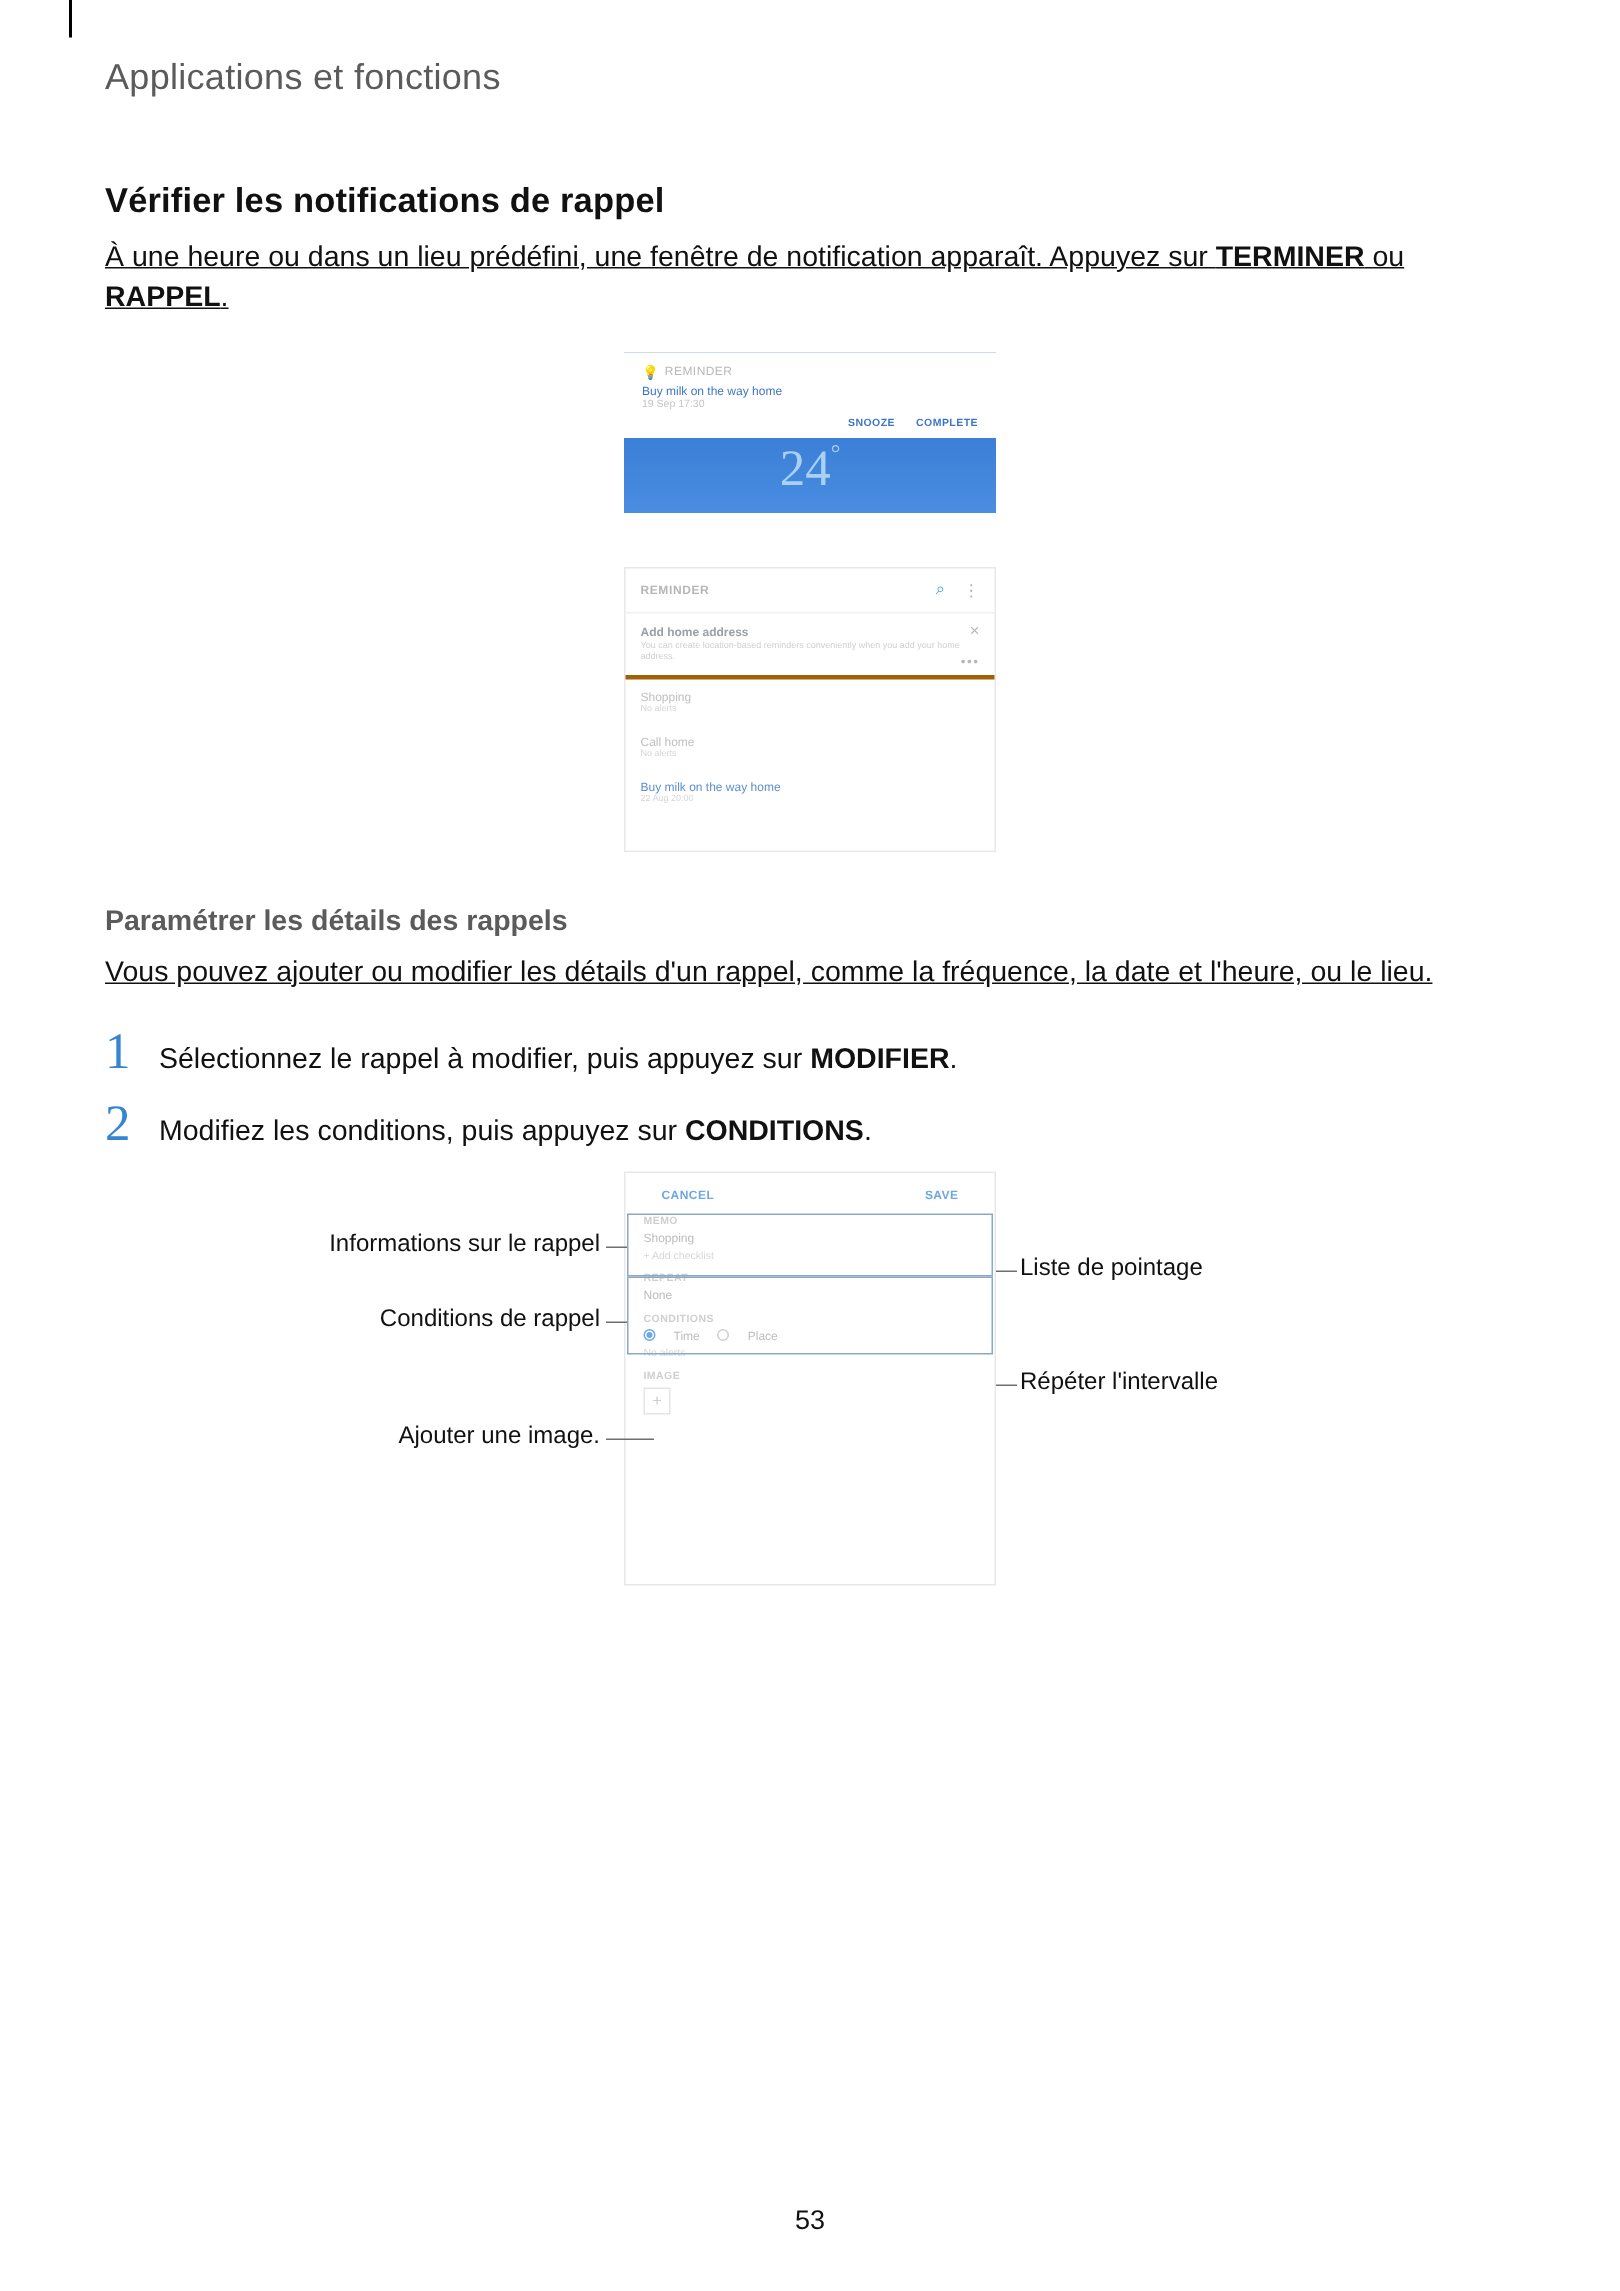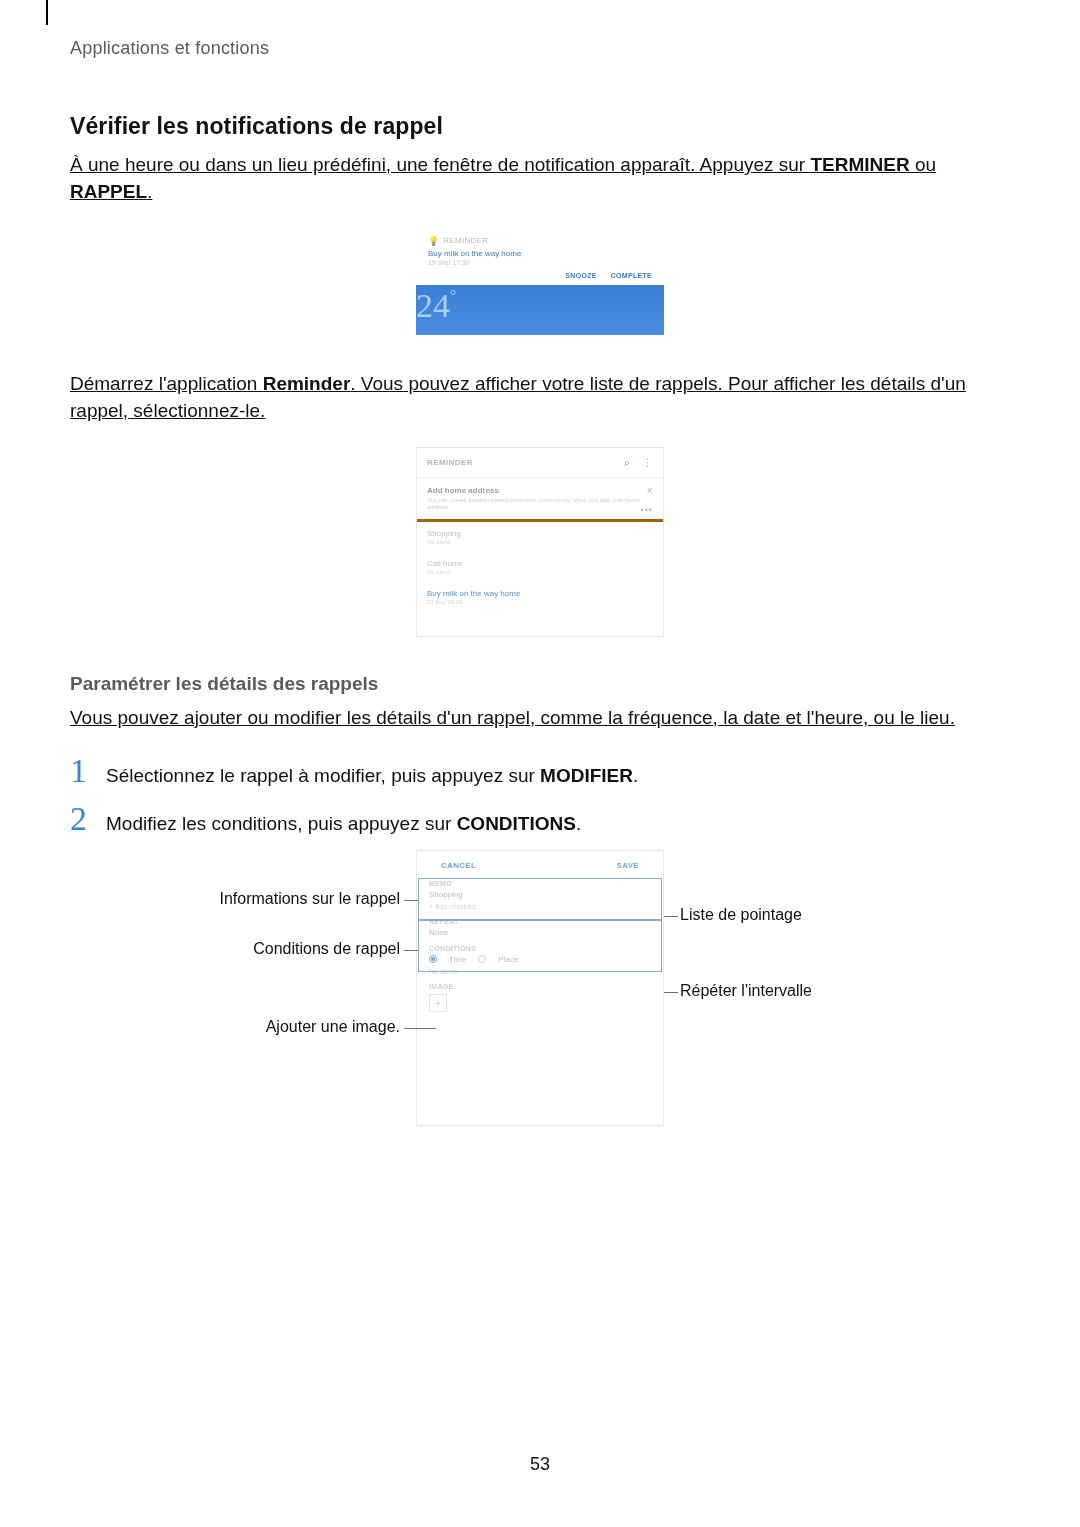--- a/index.html
+++ b/index.html
@@ -16,21 +16,21 @@
     left: 46px;
     top: 0;
     width: 2px;
     height: 25px;
     background: #000;
   }
   .page {
     padding: 38px 70px 0 70px;
   }
   .breadcrumb {
-    font-size: 18px;
+    font-size: 24px;
     color: #5b5b5b;
     margin-bottom: 54px;
     letter-spacing: 0.2px;
     font-weight: 400;
   }
   h2.section {
     font-size: 23px;
     font-weight: 700;
     color: #111;
     margin-bottom: 12px;
@@ -65,21 +65,21 @@
     width: 36px;
     line-height: 1;
   }
   .step-text {
     font-size: 19px;
     line-height: 1.42;
     padding-top: 6px;
   }
   .page-number {
     position: absolute;
-    bottom: 52px;
+    bottom: 36px;
     left: 0; right: 0;
     text-align: center;
     font-size: 18px;
   }
 
   
   .mock1-wrap { display:flex; justify-content:center; margin-bottom: 36px; }
   .mock1 {
     width: 248px;
     background: linear-gradient(180deg, #2971c9 0%, #4a8de2 100%);
@@ -90,21 +90,21 @@
     margin: 0;
     padding: 8px 12px 6px 12px;
   }
   .mock1-row1 { display:flex; align-items:center; gap:4px; }
   .mock1-bulb { font-size:9px; color:#eab24b; }
   .mock1-app  { font-size:8px; color:#b8b8b8; letter-spacing:0.3px; }
   .mock1-title { font-size:8px; color:#3e76c6; margin-top:3px; }
   .mock1-time  { font-size:7px; color:#c6c6c6; margin-top:1px; }
   .mock1-actions { display:flex; justify-content:flex-end; gap:14px; margin-top:6px; }
   .mock1-actions span { font-size:7px; font-weight:700; color:#3e76c6; letter-spacing:0.3px; }
-  .mock1-temp { text-align:left; color:#a9d0f5; font-size:34px; font-family:Georgia,serif; font-weight:400; padding:2px 0 6px; }
+  .mock1-temp { text-align:center; color:#a9d0f5; font-size:34px; font-family:Georgia,serif; font-weight:400; padding:2px 0 6px; }
   .mock1-deg { font-size:16px; vertical-align: top; }
 
   
   .mock2-wrap { display:flex; justify-content:center; margin-bottom: 8px; }
   .mock2 {
     width: 248px; height: 190px;
     border: 1px solid #e8e8e8;
     background: #fff;
     font-size: 8px;
     color: #b6b6b6;
@@ -197,23 +197,20 @@
           <span>SNOOZE</span>
           <span>COMPLETE</span>
         </div>
       </div>
       <div class="mock1-temp">
         <span>24</span><span class="mock1-deg">°</span>
       </div>
     </div>
   </div>
 
-  <p class="body">
-    <span>Démarrez l'application </span><strong>Reminder</strong><span>. Vous pouvez afficher votre liste de rappels. Pour afficher les détails d'un rappel, sélectionnez-le.</span>
-  </p>
 
   <div class="mock2-wrap">
     <div class="mock2">
       <div class="mock2-header">
         <span class="mock2-title">REMINDER</span>
         <span class="mock2-icons">
           <span>⌕</span>
           <span class="mock2-more">⋮</span>
         </span>
       </div>

